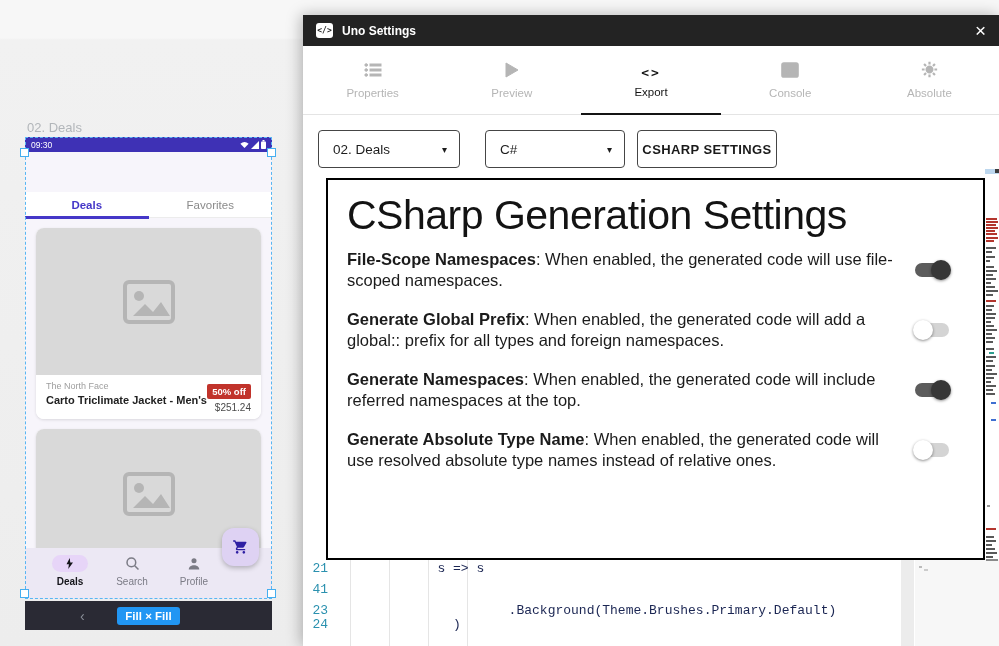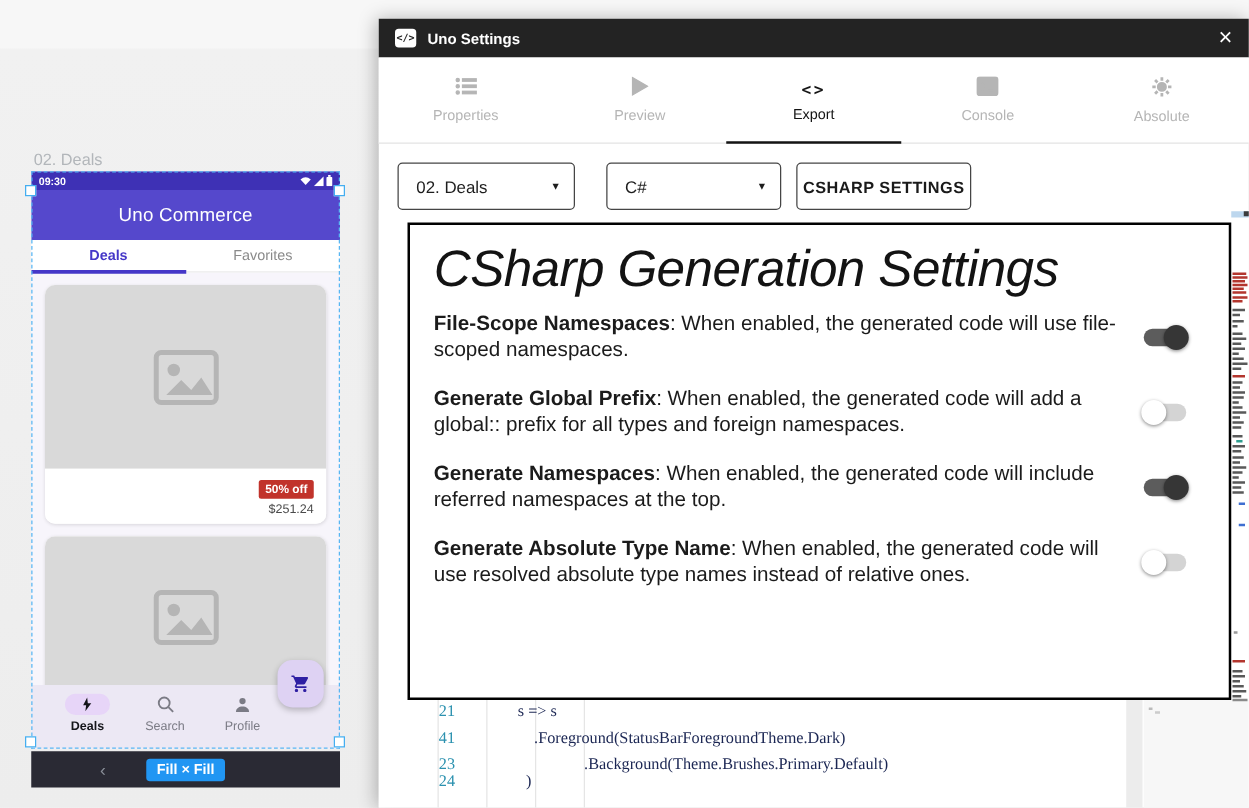--- a/index.html
+++ b/index.html
@@ -11,21 +11,21 @@
   .canvas { position:absolute; inset:0; background:linear-gradient(#f7f7f7 0 38px,#f1f1f1 40px,#ededed 100%); }
   .element-label { left:27px; top:120px; font-size:13px; color:#b2b6ba; }
 
   .phone-wrap { left:25px; top:137px; width:247px; height:462px; }
   .sel-border { position:absolute; inset:0; border:1px dashed #58b6f3; pointer-events:none; z-index:6; }
   .handle { position:absolute; width:9px; height:9px; background:#fff; border:1.5px solid #45aef0; z-index:7; }
 
   .phone { position:absolute; inset:0; background:#f7f5fb; overflow:hidden; }
   .statusbar { position:absolute; left:0; top:0; width:100%; height:15px; background:#3e31b5;
     display:flex; align-items:center; padding:0 6px; }
-  .statusbar .time { color:#fff; font-size:8.5px; font-weight:bold; }
+  .statusbar .time { color:#fff; font-size:8.5px; font-weight:normal; }
   .statusbar .sticons { margin-left:auto; display:flex; gap:2px; align-items:center; }
   .appbar { position:absolute; left:0; top:15px; width:100%; height:40px; background:#5548cc;
     display:flex; align-items:center; justify-content:center; }
   .appbar .title { color:#fff; font-size:15px; letter-spacing:.2px; }
   .ptabs { position:absolute; left:0; top:55px; width:100%; height:26px; background:#fff;
     display:flex; border-bottom:1px solid #ececec; }
   .ptab { flex:1; display:flex; align-items:center; justify-content:center; font-size:11.5px; color:#8a8a8a; position:relative; }
   .ptab.active { color:#4537c8; font-weight:bold; }
   .ptab-underline { position:absolute; left:0; top:79px; width:50%; height:2.5px; background:#4537c8; z-index:2; }
 
@@ -88,31 +88,31 @@
   .selbox .caret { margin-left:auto; font-size:10px; color:#1d1d1d; }
   .settingsbtn { position:absolute; top:115px; left:334px; width:140px; height:38px;
     border:1.5px solid #454545; border-radius:4px; background:#fff; display:flex;
     align-items:center; justify-content:center; font-size:13px; font-weight:bold;
     letter-spacing:.4px; color:#1a1a1a; cursor:pointer; }
 
   
   .editor { position:absolute; left:0; top:153px; width:100%; bottom:0; background:#fff; z-index:1; }
   .guide { position:absolute; top:384px; bottom:0; width:1px; background:#e5e5e5; }
   .codeline { position:absolute; left:0; height:21px; display:flex; align-items:center;
-    font-family:Liberation Serif, serif; font-size:13px;padding-left:36px; }
+    font-family:Liberation Mono, monospace; font-size:13px; }
   .lnum { width:33px; text-align:right; padding-right:8px; color:#2b91af; }
   .ctext { white-space:pre; color:#1b2653; }
   .scrollband { position:absolute; left:598px; top:392px; width:13px; height:86px; background:#ececec; }
   .minimapzone { position:absolute; left:612px; top:392px; width:84px; height:86px; background:#f7f7f7; }
   .mark { position:absolute; }
 
   
   .modal { position:absolute; left:23px; top:163px; width:659px; height:382px; background:#fff;
     border:2px solid #000; z-index:10; padding:10px 22px 0 19px; }
-  .modal-title { font-size:41px; color:#131313; white-space:nowrap; letter-spacing:-.5px; margin:2px 0 10px 0;font-style:italic; }
+  .modal-title { font-size:41px; color:#131313; white-space:nowrap; letter-spacing:-.5px; margin:2px 0 10px 0; }
   .setrow { display:flex; align-items:center; margin-bottom:18px; }
   .settext { width:562px; font-size:16.5px; line-height:21px; color:#1b1b1b; }
   .setname { font-weight:bold; }
   .toggle { position:relative; width:34px; height:14px; border-radius:7px; margin-left:auto; margin-right:12px; cursor:pointer; }
   .toggle .knob { position:absolute; top:-3px; width:20px; height:20px; border-radius:50%;
     box-shadow:0 1px 3px rgba(0,0,0,.45); }
   .toggle.on { background:#5c5c5c; } .toggle.on .knob { right:-2px; background:#363636; }
   .toggle.off { background:#d4d4d4; } .toggle.off .knob { left:-2px; background:#fff; }
 </style>
 </head>
@@ -133,40 +133,41 @@
           <svg width="8" height="8" viewBox="0 0 10 10">
               <path d="M10 10 H0 L10 0 Z" fill="#fff"></path>
             </svg>
           <svg width="5" height="9" viewBox="0 0 5 9">
               <rect x="1.5" y="0" width="2" height="1.5" fill="#fff"></rect>
               <rect x="0" y="1.5" width="5" height="7.5" rx="0.8" fill="#fff"></rect>
             </svg>
         </span>
       </div>
 
-      <div class="appbar">
-        <span class="title">Uno Commerce</span>
-      </div>
 
       <div class="ptabs">
         <div class="ptab active">Deals</div>
         <div class="ptab">Favorites</div>
       </div>
       <div class="abs ptab-underline"></div>
 
       <div class="pcontent">
         <div class="card card1">
           <div class="imgarea">
             <svg width="58" height="48" viewBox="0 0 58 48">
                 <rect x="5" y="4" width="48" height="40" rx="4" fill="none" stroke="#b5b5b5" stroke-width="4"></rect>
                 <circle cx="19" cy="18" r="5" fill="#b5b5b5"></circle>
                 <path d="M13 38 L25 26 l8 8 8-10 9 14 Z" fill="#b5b5b5"></path>
               </svg>
           </div>
           <div class="cardinfo">
+            <div>
+              <div class="brand">The North Face</div>
+              <div class="pname">Carto Triclimate Jacket - Men's</div>
+            </div>
             <div class="cardright">
               <span class="offbadge">50% off</span>
               <div class="price">$251.24</div>
             </div>
           </div>
         </div>
         <div class="card card2">
           <div class="imgarea">
             <svg width="58" height="48" viewBox="0 0 58 48">
                 <rect x="5" y="4" width="48" height="40" rx="4" fill="none" stroke="#b5b5b5" stroke-width="4"></rect>
@@ -292,21 +293,20 @@
     <div class="guide" style="left:86px"></div>
     <div class="guide" style="left:125px"></div>
     <div class="guide" style="left:164px"></div>
     <div id="codelines">
         <div class="codeline" style="top: 390px;">
           <span class="lnum">21</span>
           <span class="ctext">             s =&gt; s</span>
         </div>
         <div class="codeline" style="top: 411px;">
           <span class="lnum">41</span>
-          <span class="ctext">                 .Foreground(StatusBarForegroundTheme.Dark)</span>
         </div>
         <div class="codeline" style="top: 432px; gap: 40px;">
           <span class="lnum">23</span>
           <span class="ctext">                 .Background(Theme.Brushes.Primary.Default)</span>
         </div>
         <div class="codeline" style="top: 446px;">
           <span class="lnum">24</span>
           <span class="ctext">               )</span>
         </div>
         <div class="codeline" style="top: 474px;">

